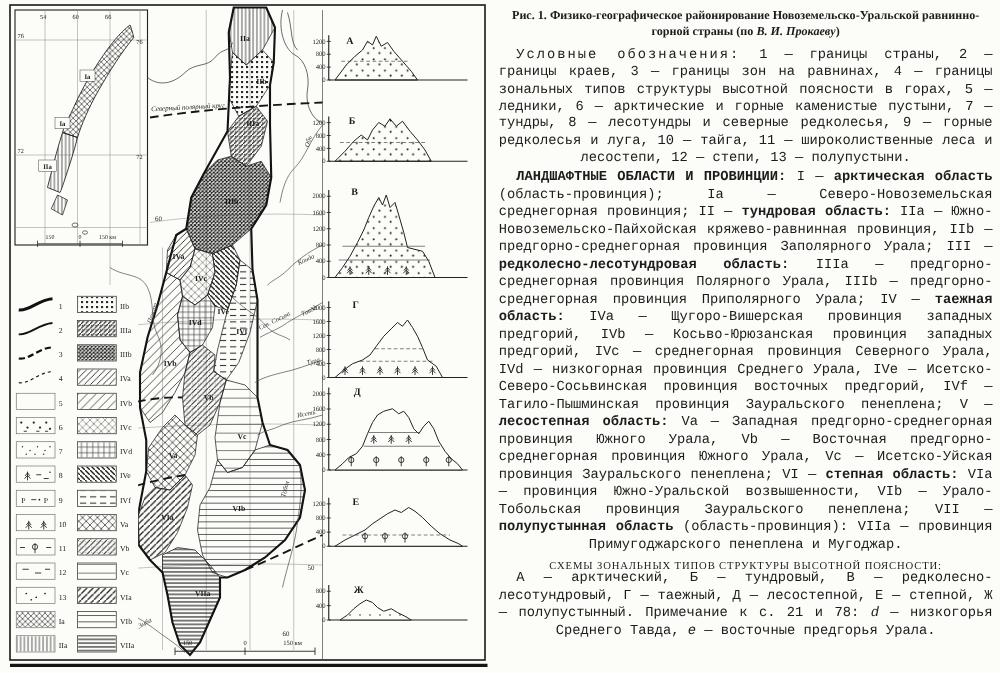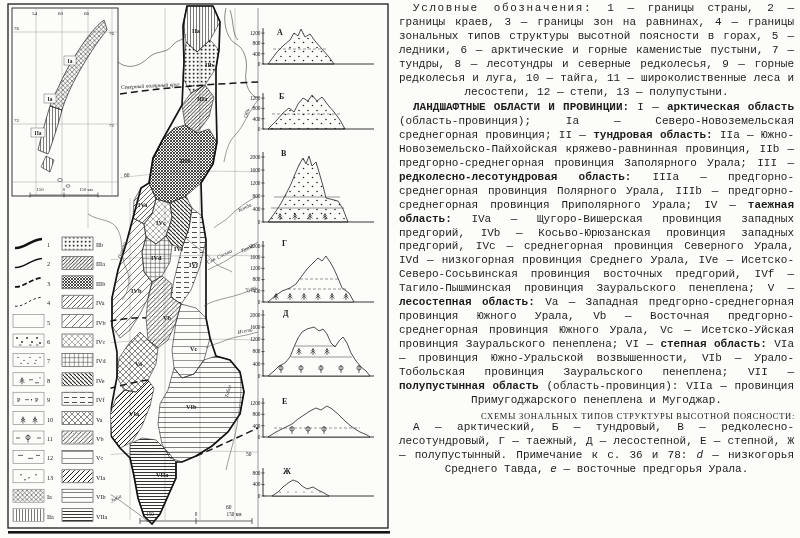--- a/index.html
+++ b/index.html
@@ -3,21 +3,21 @@
 <meta charset="utf-8">
 <style>
   html,body{margin:0;padding:0;background:#ffffff;}
   .page{position:relative;width:800px;height:538px;background:#fcfcf9;overflow:hidden;
         font-family:"Liberation Serif",serif;color:#1c1c1c;}
   .map-panel{position:absolute;left:0;top:0;width:396px;height:538px;}
   .caption{position:absolute;left:398px;top:2px;width:397px;}
   .cap-title{font-size:9.7px;line-height:1.32;text-align:center;font-weight:bold;margin:5px 4px 5px 4px;}
   .cap-par{font-size:11px;line-height:1.27;text-align:justify;text-align-last:center;
            text-indent:14px;margin:0 1px 1px 1px;font-family:Liberation Mono, monospace;}
-  .cap-schemes-head{font-size:8.5px;text-align:right;letter-spacing:0.7px;margin:3px 0 0 0;}
+  .cap-schemes-head{font-size:8.5px;text-align:center;letter-spacing:0.7px;margin:3px 0 0 0;}
   .seg-b{font-weight:bold;}
   .seg-i{font-style:italic;}
   .seg-ls{letter-spacing:1.6px;}
   svg text{fill:#1b1b1b;font-family:"Liberation Serif",serif;}
   .t-tick{font-size:5.3px;text-anchor:end;}
   .t-plabel{font-size:8px;font-weight:bold;}
   .t-region{font-size:6.2px;font-weight:bold;}
   .t-river{font-size:5.4px;font-style:italic;fill:#333;}
   .t-geo{font-size:5.5px;fill:#222;}
   .t-scale{font-size:5.2px;text-anchor:middle;}
@@ -616,19 +616,20 @@
             <circle cx="304" cy="492" r="0.6" fill="#222"></circle>
             <circle cx="312" cy="492" r="0.6" fill="#222"></circle>
             <circle cx="320" cy="492" r="0.6" fill="#222"></circle>
             <text x="283" y="474" class="t-plabel">Ж</text>
           </g>
         </g>
     </svg>
   </div>
 
   <div class="caption">
+    <div class="cap-title"><span class="seg-b">Рис. 1. </span><span class="seg-b">Физико-географическое районирование Новоземельско-Уральской равнинно-горной страны (по </span><span class="seg-b seg-i">В. И. Прокаеву</span><span class="seg-b">)</span></div>
     <div class="cap-par"><span class="seg-ls">Условные обозначения: </span><span>1 — границы страны, 2 — границы краев, 3 — границы зон на равнинах, 4 — границы зональных типов структуры высотной поясности в горах, 5 — ледники, 6 — арктические и горные каменистые пустыни, 7 — тундры, 8 — лесотундры и северные редколесья, 9 — горные редколесья и луга, 10 — тайга, 11 — широколиственные леса и лесостепи, 12 — степи, 13 — полупустыни.</span></div>
     <div class="cap-par"><span class="seg-b">ЛАНДШАФТНЫЕ ОБЛАСТИ И ПРОВИНЦИИ: </span><span>I — </span><span class="seg-b">арктическая область </span><span>(область-провинция); Ia — Северо-Новоземельская среднегорная провинция; II — </span><span class="seg-b">тундровая область: </span><span>IIa — Южно-Новоземельско-Пайхойская кряжево-равнинная провинция, IIb — предгорно-среднегорная провинция Заполярного Урала; III — </span><span class="seg-b">редколесно-лесотундровая область: </span><span>IIIa — предгорно-среднегорная провинция Полярного Урала, IIIb — предгорно-среднегорная провинция Приполярного Урала; IV — </span><span class="seg-b">таежная область: </span><span>IVa — Щугоро-Вишерская провинция западных предгорий, IVb — Косьво-Юрюзанская провинция западных предгорий, IVc — среднегорная провинция Северного Урала, IVd — низкогорная провинция Среднего Урала, IVe — Исетско-Северо-Сосьвинская провинция восточных предгорий, IVf — Тагило-Пышминская провинция Зауральского пенеплена; V — </span><span class="seg-b">лесостепная область: </span><span>Va — Западная предгорно-среднегорная провинция Южного Урала, Vb — Восточная предгорно-среднегорная провинция Южного Урала, Vc — Исетско-Уйская провинция Зауральского пенеплена; VI — </span><span class="seg-b">степная область: </span><span>VIa — провинция Южно-Уральской возвышенности, VIb — Урало-Тобольская провинция Зауральского пенеплена; VII — </span><span class="seg-b">полупустынная область </span><span>(область-провинция): VIIa — провинция Примугоджарского пенеплена и Мугоджар.</span></div>
     <div class="cap-schemes-head">СХЕМЫ ЗОНАЛЬНЫХ ТИПОВ СТРУКТУРЫ ВЫСОТНОЙ ПОЯСНОСТИ:</div>
-    <div class="cap-par"><span>А — арктический, Б — тундровый, В — редколесно-лесотундровый, Г — таежный, Д — лесостепной, Е — степной, Ж — полупустынный. Примечание к с. 36 и 78: </span><span class="seg-i">d</span><span> — низкогорья Среднего Тавда, </span><span class="seg-i">e</span><span> — восточные предгорья Урала.</span></div>
+    <div class="cap-par"><span>А — арктический, Б — тундровый, В — редколесно-лесотундровый, Г — таежный, Д — лесостепной, Е — степной, Ж — полупустынный. Примечание к с. 21 и 78: </span><span class="seg-i">d</span><span> — низкогорья Среднего Тавда, </span><span class="seg-i">e</span><span> — восточные предгорья Урала.</span></div>
   </div>
 
 </div>
 
 </body></html>

